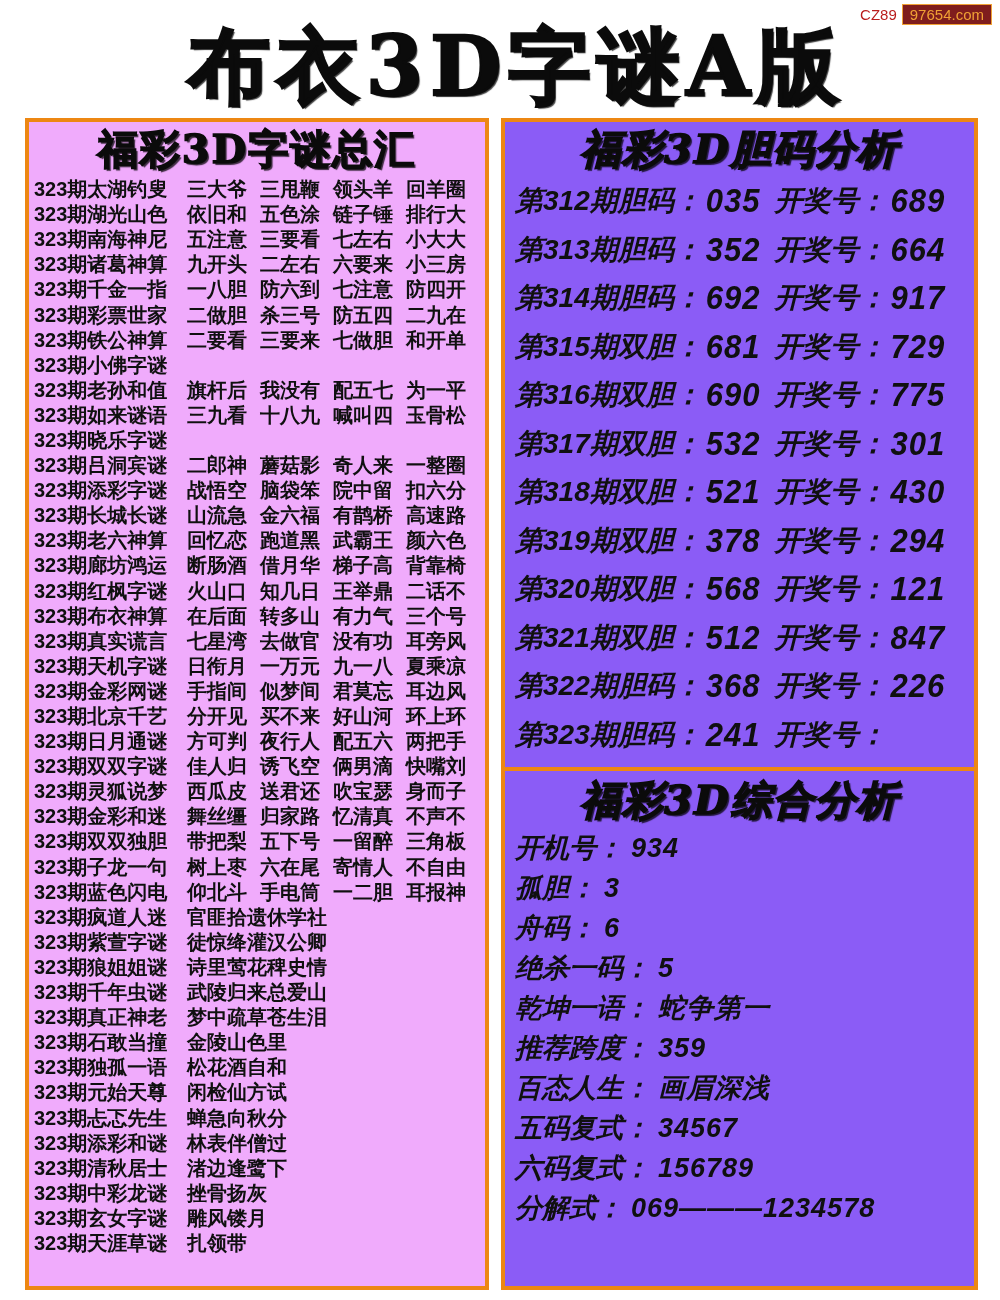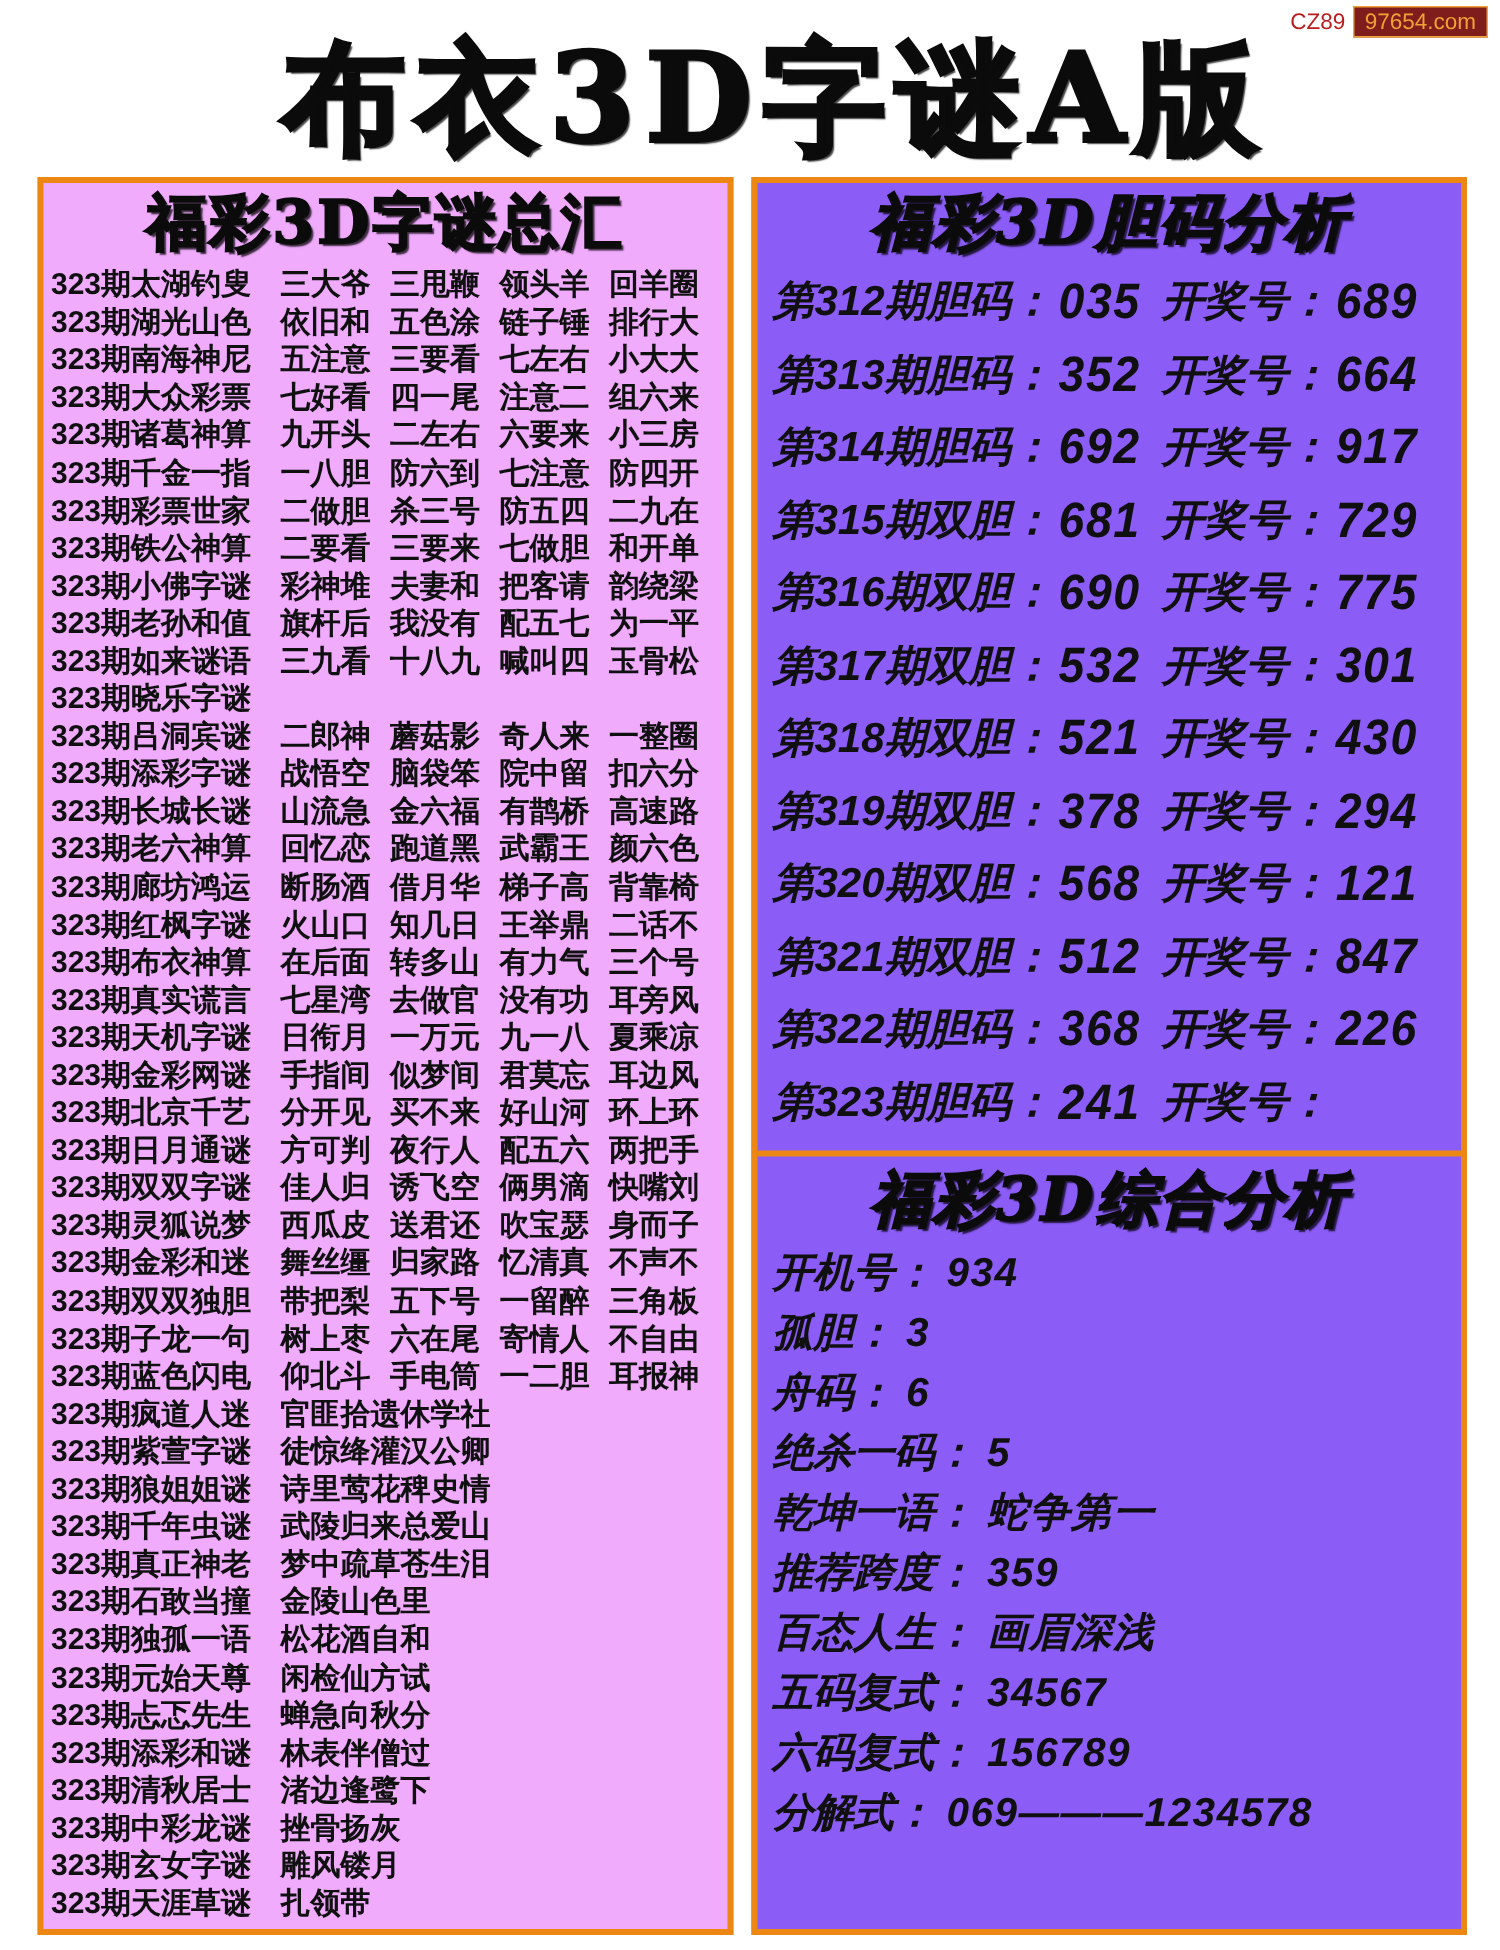--- a/index.html
+++ b/index.html
@@ -86,29 +86,20 @@
           <div class="riddle-row">
             <span class="riddle-label">323期南海神尼</span>
             <span class="riddle-words">
               <span class="riddle-col">五注意</span>
               <span class="riddle-col">三要看</span>
               <span class="riddle-col">七左右</span>
               <span class="riddle-col">小大大</span>
             </span>
           </div>
 
-          <div class="riddle-row">
-            <span class="riddle-label">323期大众彩票</span>
-            <span class="riddle-words">
-              <span class="riddle-col">七好看</span>
-              <span class="riddle-col">四一尾</span>
-              <span class="riddle-col">注意二</span>
-              <span class="riddle-col">组六来</span>
-            </span>
-          </div>
 
           <div class="riddle-row">
             <span class="riddle-label">323期诸葛神算</span>
             <span class="riddle-words">
               <span class="riddle-col">九开头</span>
               <span class="riddle-col">二左右</span>
               <span class="riddle-col">六要来</span>
               <span class="riddle-col">小三房</span>
             </span>
           </div>
@@ -138,26 +129,20 @@
             <span class="riddle-words">
               <span class="riddle-col">二要看</span>
               <span class="riddle-col">三要来</span>
               <span class="riddle-col">七做胆</span>
               <span class="riddle-col">和开单</span>
             </span>
           </div>
 
           <div class="riddle-row">
             <span class="riddle-label">323期小佛字谜</span>
-            <span class="riddle-words">
-              <span class="riddle-col">彩神堆</span>
-              <span class="riddle-col">夫妻和</span>
-              <span class="riddle-col">把客请</span>
-              <span class="riddle-col">韵绕梁</span>
-            </span>
           </div>
 
           <div class="riddle-row">
             <span class="riddle-label">323期老孙和值</span>
             <span class="riddle-words">
               <span class="riddle-col">旗杆后</span>
               <span class="riddle-col">我没有</span>
               <span class="riddle-col">配五七</span>
               <span class="riddle-col">为一平</span>
             </span>

